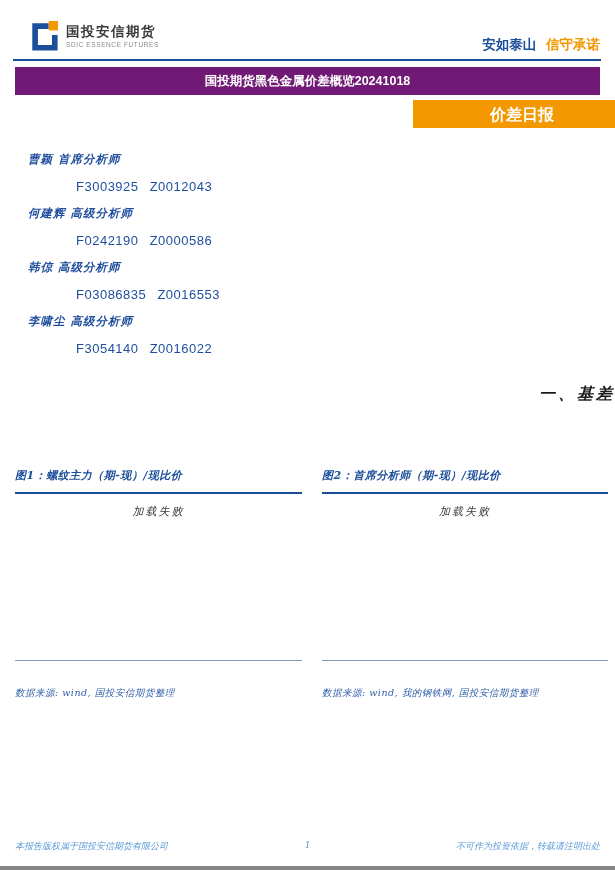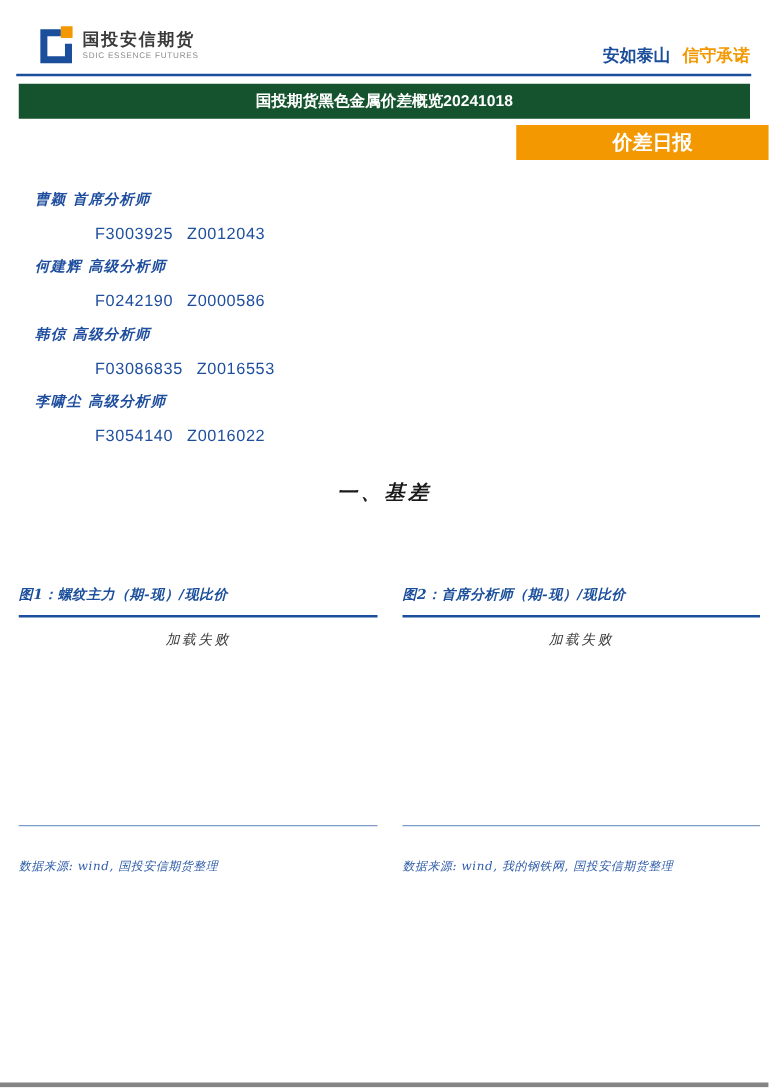--- a/index.html
+++ b/index.html
@@ -10,34 +10,34 @@
   .logo{position:absolute;left:29px;top:20px;display:flex;align-items:center;gap:7px;}
   .logo-mark{width:30px;height:32px;display:block;}
   .logo-title{font-size:13.5px;color:#3a3a3a;font-weight:600;letter-spacing:1.5px;line-height:16px;}
   .logo-subtitle{font-size:6.5px;color:#8a8a8a;letter-spacing:0.6px;margin-top:1px;}
   .slogan{position:absolute;right:15px;top:36px;font-size:13.5px;font-weight:bold;white-space:nowrap;}
   .slogan-blue{color:#1B4E9B;}
   .slogan-orange{color:#F39800;margin-left:6px;}
   .header-rule{position:absolute;left:13px;top:59px;width:588px;height:2px;background:#1B4E9B;}
 
   
-  .banner{position:absolute;left:15px;top:67px;width:585px;height:28px;background:#14532d;
+  .banner{position:absolute;left:15px;top:67px;width:585px;height:28px;background:#701a75;
           color:#ffffff;font-size:12.5px;font-weight:bold;text-align:center;line-height:28px;}
   .tag{position:absolute;left:413px;top:100px;width:218px;height:28px;background:#F39800;
        color:#ffffff;font-size:16px;font-weight:bold;text-align:center;line-height:28px;cursor:pointer;border:none;}
 
   
   .analysts{position:absolute;left:28px;top:146px;}
   .analyst-row{height:27px;display:flex;align-items:center;}
   .analyst-name{font-family:"DejaVu Serif",serif;font-style:italic;font-weight:bold;
                 color:#1F4E9E;font-size:11.5px;letter-spacing:1px;}
   .analyst-code{color:#1F4E9E;font-size:13px;word-spacing:7px;letter-spacing:0.5px;margin-left:48px;}
 
   
-  .section-title{position:absolute;left:0;top:384px;width:100%;text-align:center;margin:0;
+  .section-title{position:absolute;left:0;top:384px;width:100%;text-align:right;margin:0;
                  font-family:"DejaVu Serif",serif;font-style:italic;font-weight:bold;
                  font-size:16px;color:#1a1a1a;letter-spacing:3px;}
 
   
   .chart-panel{position:absolute;top:438px;height:260px;}
   .chart-panel.left{left:15px;width:287px;}
   .chart-panel.right{left:322px;width:286px;}
   .chart-title{font-family:"DejaVu Serif",serif;font-style:italic;font-weight:bold;
                font-size:11px;color:#1B4E9B;padding-bottom:9px;border-bottom:2px solid #1B4E9B;
                letter-spacing:0.5px;margin-top:30px;}
@@ -116,16 +116,21 @@
     <div class="chart-status">加载失败</div>
     <div class="chart-source">数据来源: wind, 国投安信期货整理</div>
   </div>
 
   <div class="chart-panel right">
     <div class="chart-title">图2：首席分析师（期-现）/现比价</div>
     <div class="chart-status">加载失败</div>
     <div class="chart-source">数据来源: wind, 我的钢铁网, 国投安信期货整理</div>
   </div>
 
+  <div class="footer">
+    <span class="footer-left">本报告版权属于国投安信期货有限公司</span>
+    <span class="footer-page">1</span>
+    <span class="footer-right">不可作为投资依据，转载请注明出处</span>
+  </div>
 
   <div class="bottom-edge"></div>
 
 </div>
 
 </body></html>

